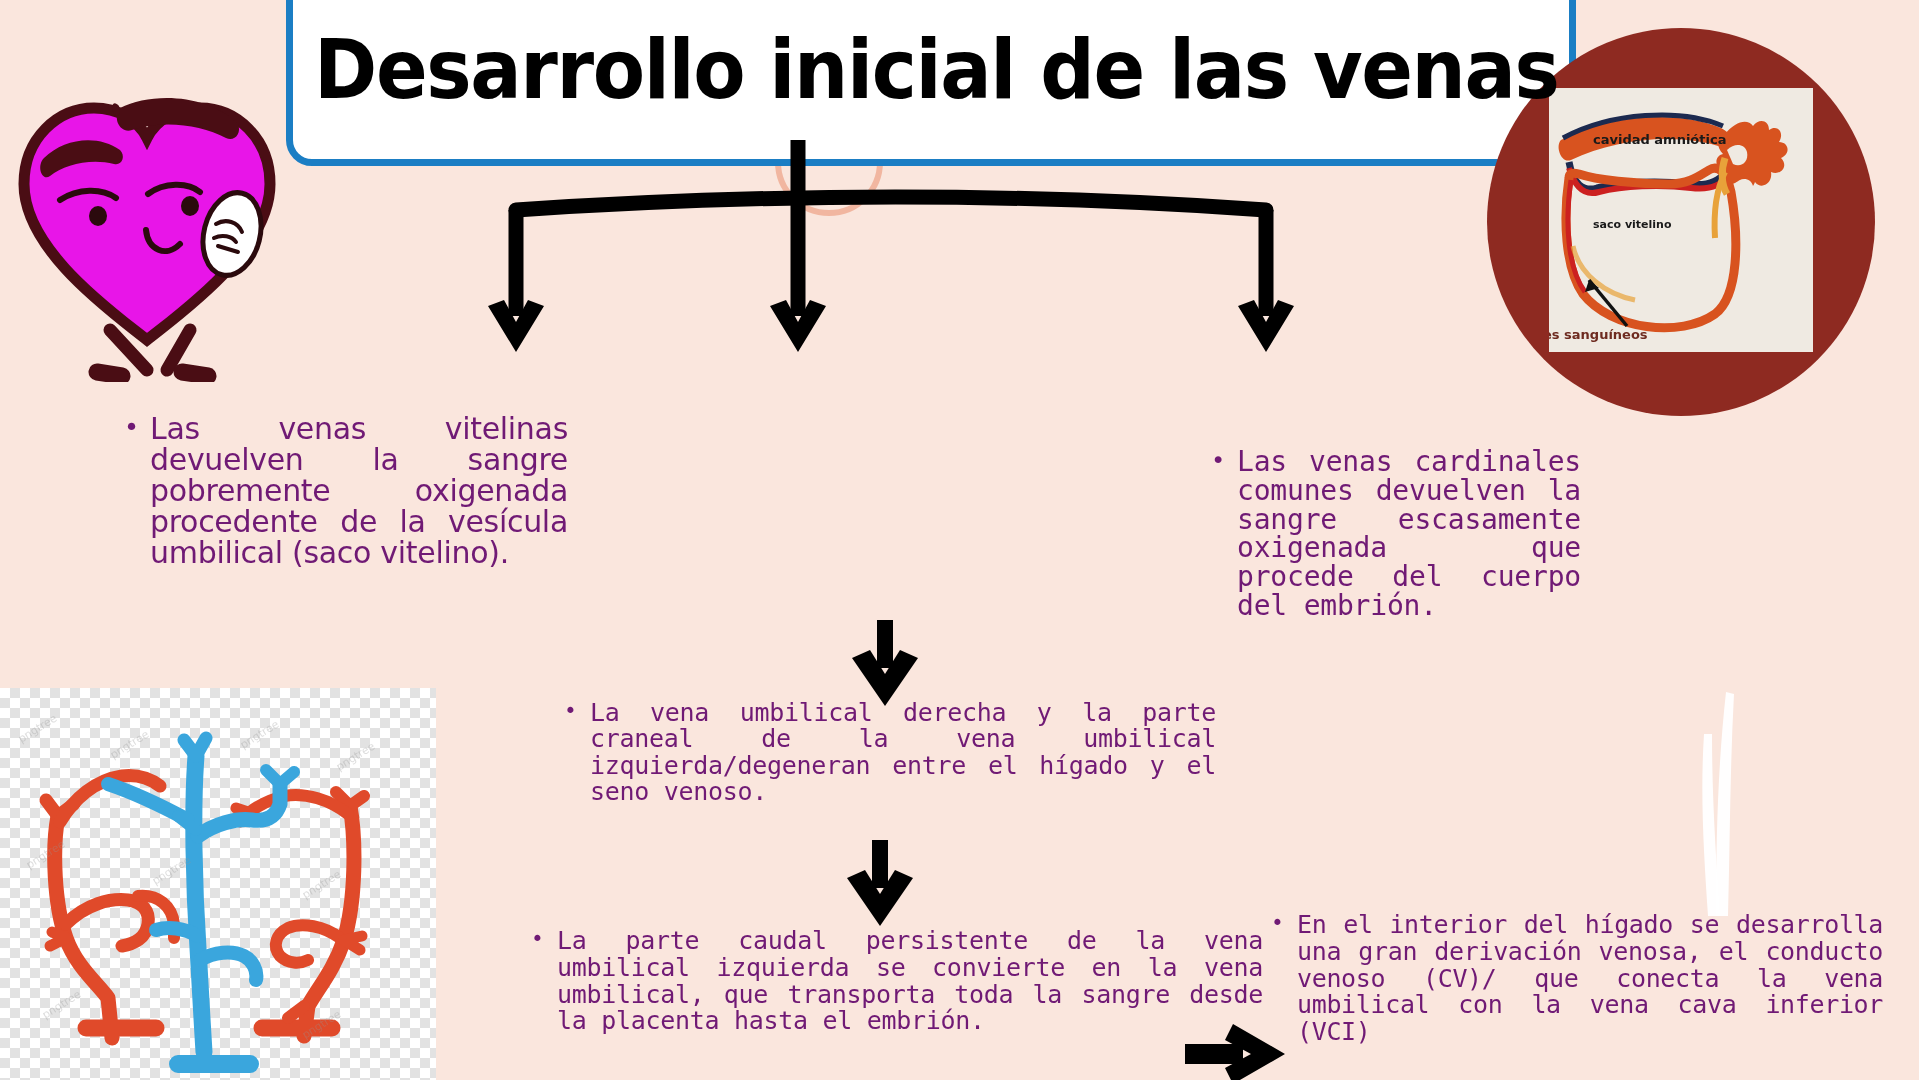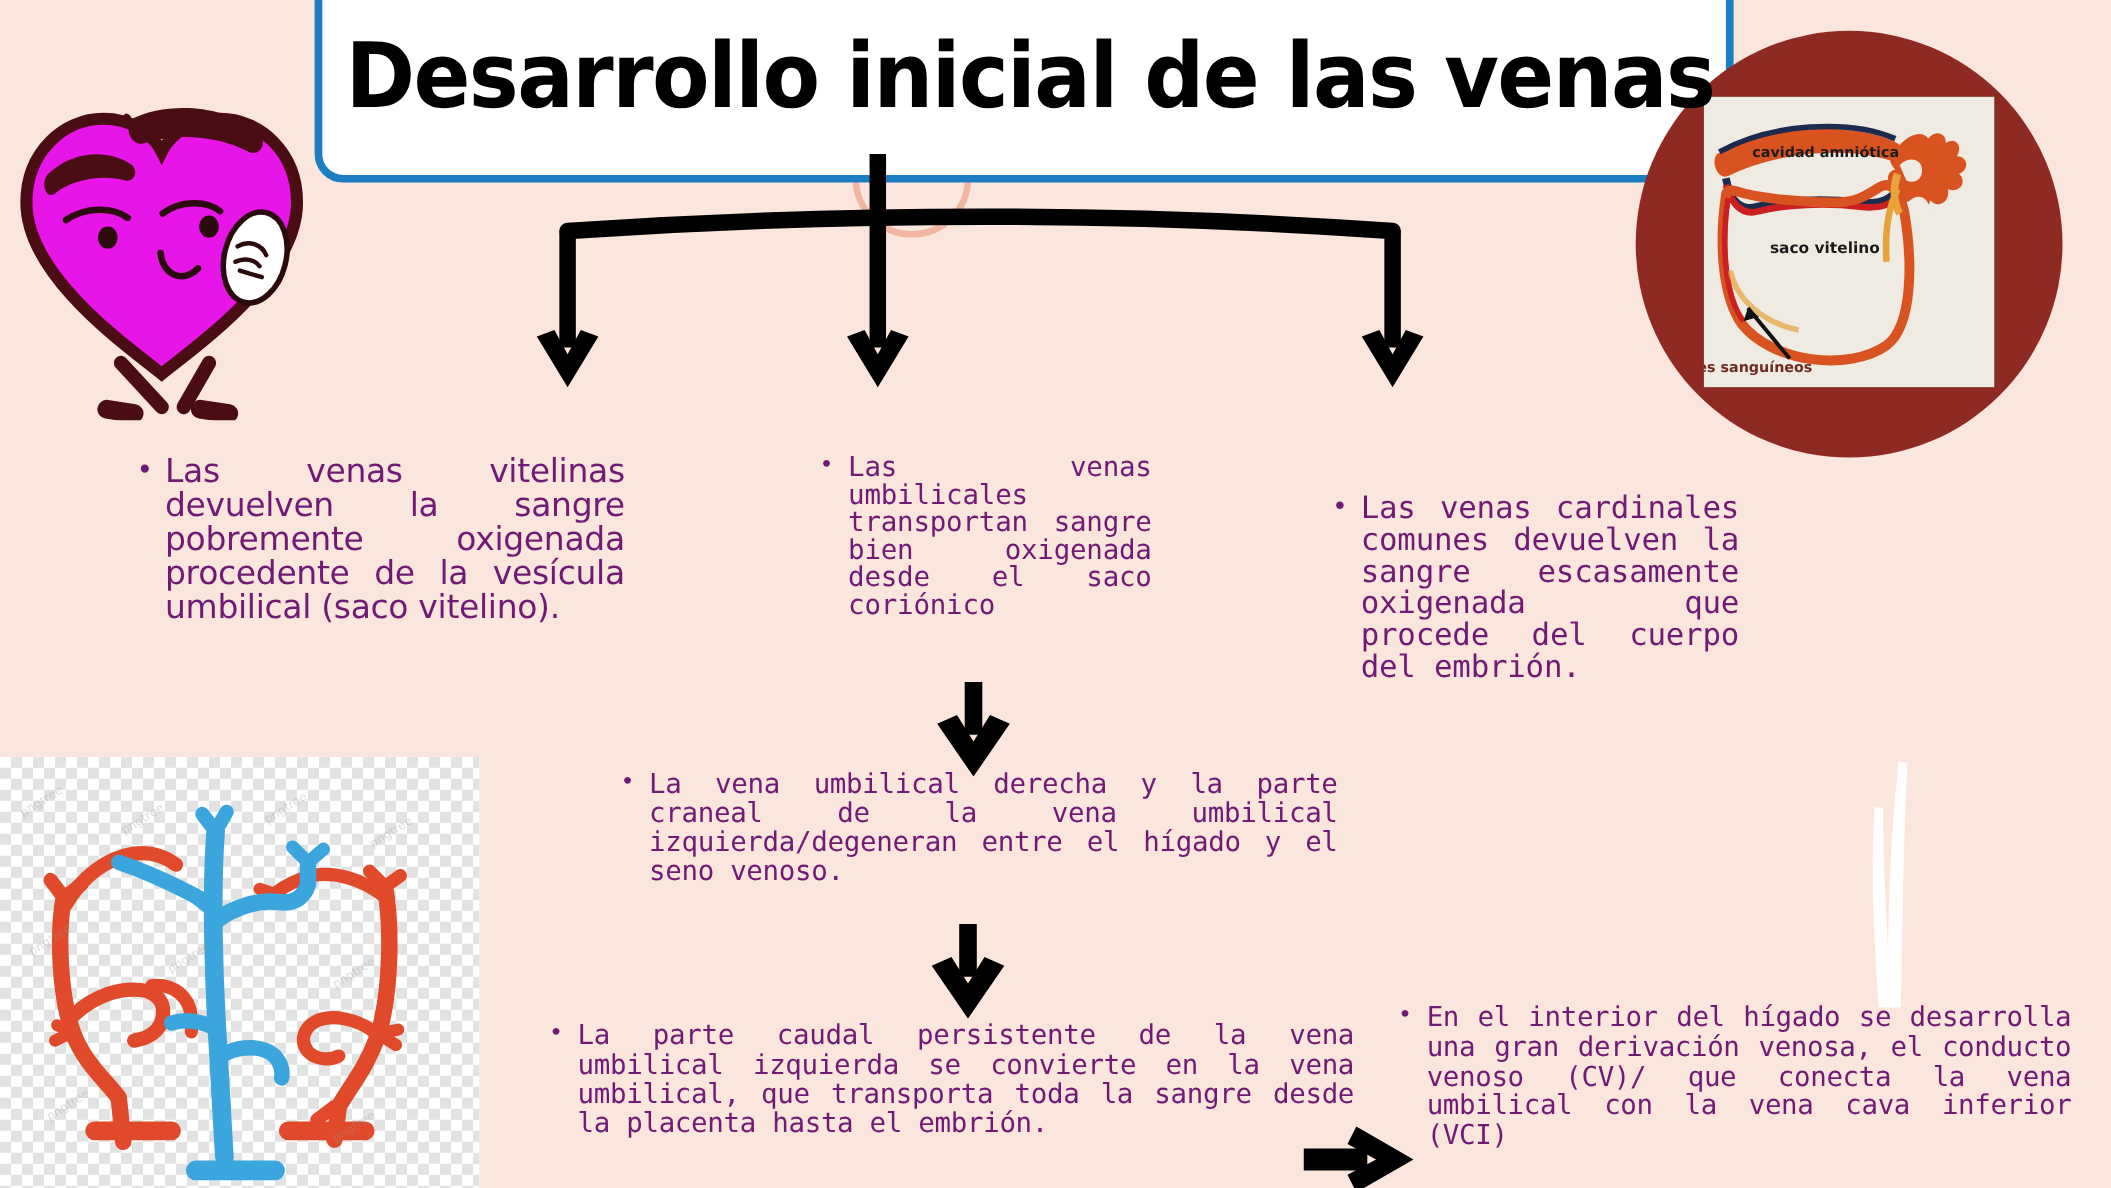--- a/index.html
+++ b/index.html
@@ -102,21 +102,21 @@
     overflow: hidden;
   }
   .embryo-label {
     position: absolute;
     font-family: "DejaVu Sans", sans-serif;
     font-weight: bold;
     color: #1a1a1a;
     white-space: nowrap;
   }
   #embryo-label-amniotic { left: 44px; top: 44px; font-size: 13px; }
-  #embryo-label-vitelino { left: 60px; top: 130px; font-size: 14px; }
+  #embryo-label-vitelino { left: 44px; top: 130px; font-size: 11px; }
   #embryo-label-vasos    { left: -6px; top: 239px; font-size: 13px; color: #6e2b20; }
 
   
   #vessel-art {
     position: absolute;
     left: 0px;
     top: 688px;
     width: 436px;
     height: 392px;
     z-index: 4;
@@ -220,21 +220,21 @@
     top: 700px;
     width: 660px;
     font-family: "DejaVu Sans Mono", "DejaVu Sans", monospace;
     font-size: 25px;
     line-height: 1.05;
     letter-spacing: -0.3px;
   }
 
   
   #block-caudal {
-    left: 491px;
+    left: 523px;
     top: 928px;
     width: 740px;
     font-family: "DejaVu Sans Mono", "DejaVu Sans", monospace;
     font-size: 25px;
     line-height: 1.07;
     letter-spacing: -0.3px;
   }
 
   
   #block-conducto {
@@ -378,27 +378,20 @@
   </svg>
 
   <div class="bullet-block" id="block-vitelinas">
     <ul>
         <li>
           <span>Las venas vitelinas devuelven la sangre pobremente oxigenada procedente de la vesícula umbilical (saco vitelino).</span>
         </li>
       </ul>
   </div>
 
-  <div class="bullet-block" id="block-umbilicales">
-    <ul>
-        <li>
-          <span>Las venas umbilicales transportan sangre bien oxigenada desde el saco coriónico</span>
-        </li>
-      </ul>
-  </div>
 
   <div class="bullet-block" id="block-cardinales">
     <ul>
         <li>
           <span>Las venas cardinales comunes devuelven la sangre escasamente oxigenada que procede del cuerpo del embrión.</span>
         </li>
       </ul>
   </div>
 
   <div class="bullet-block" id="block-derecha">

